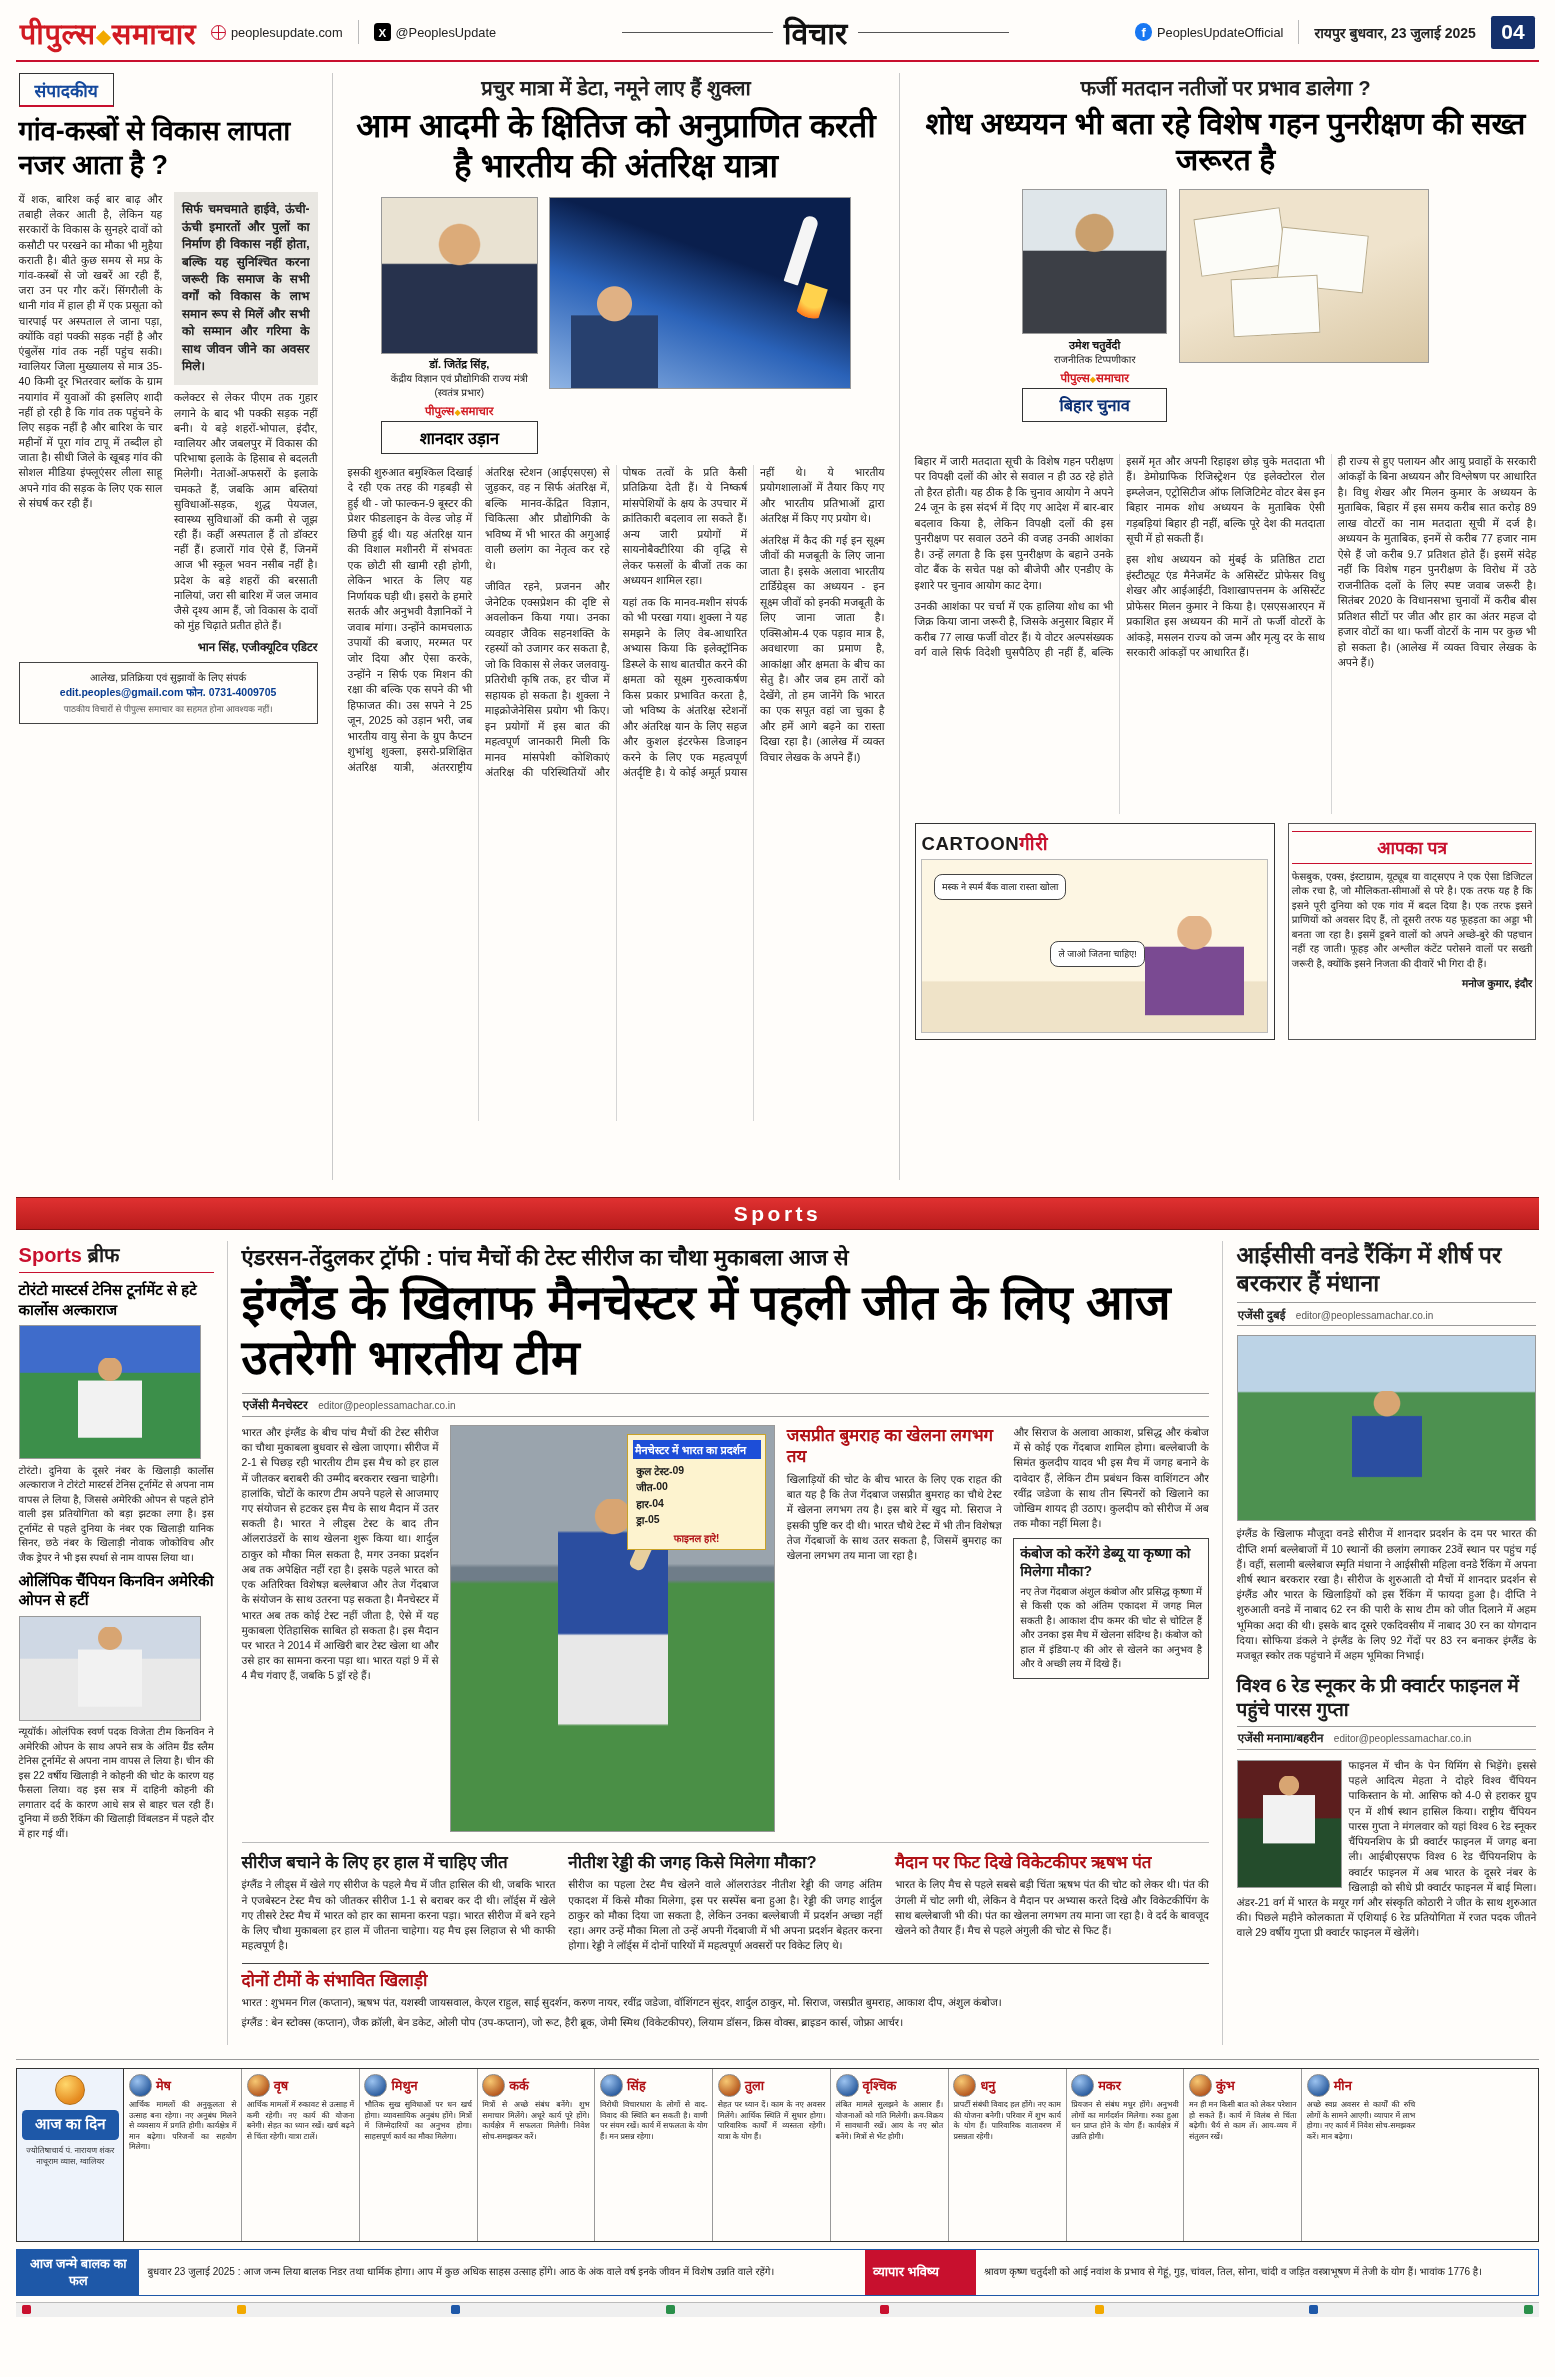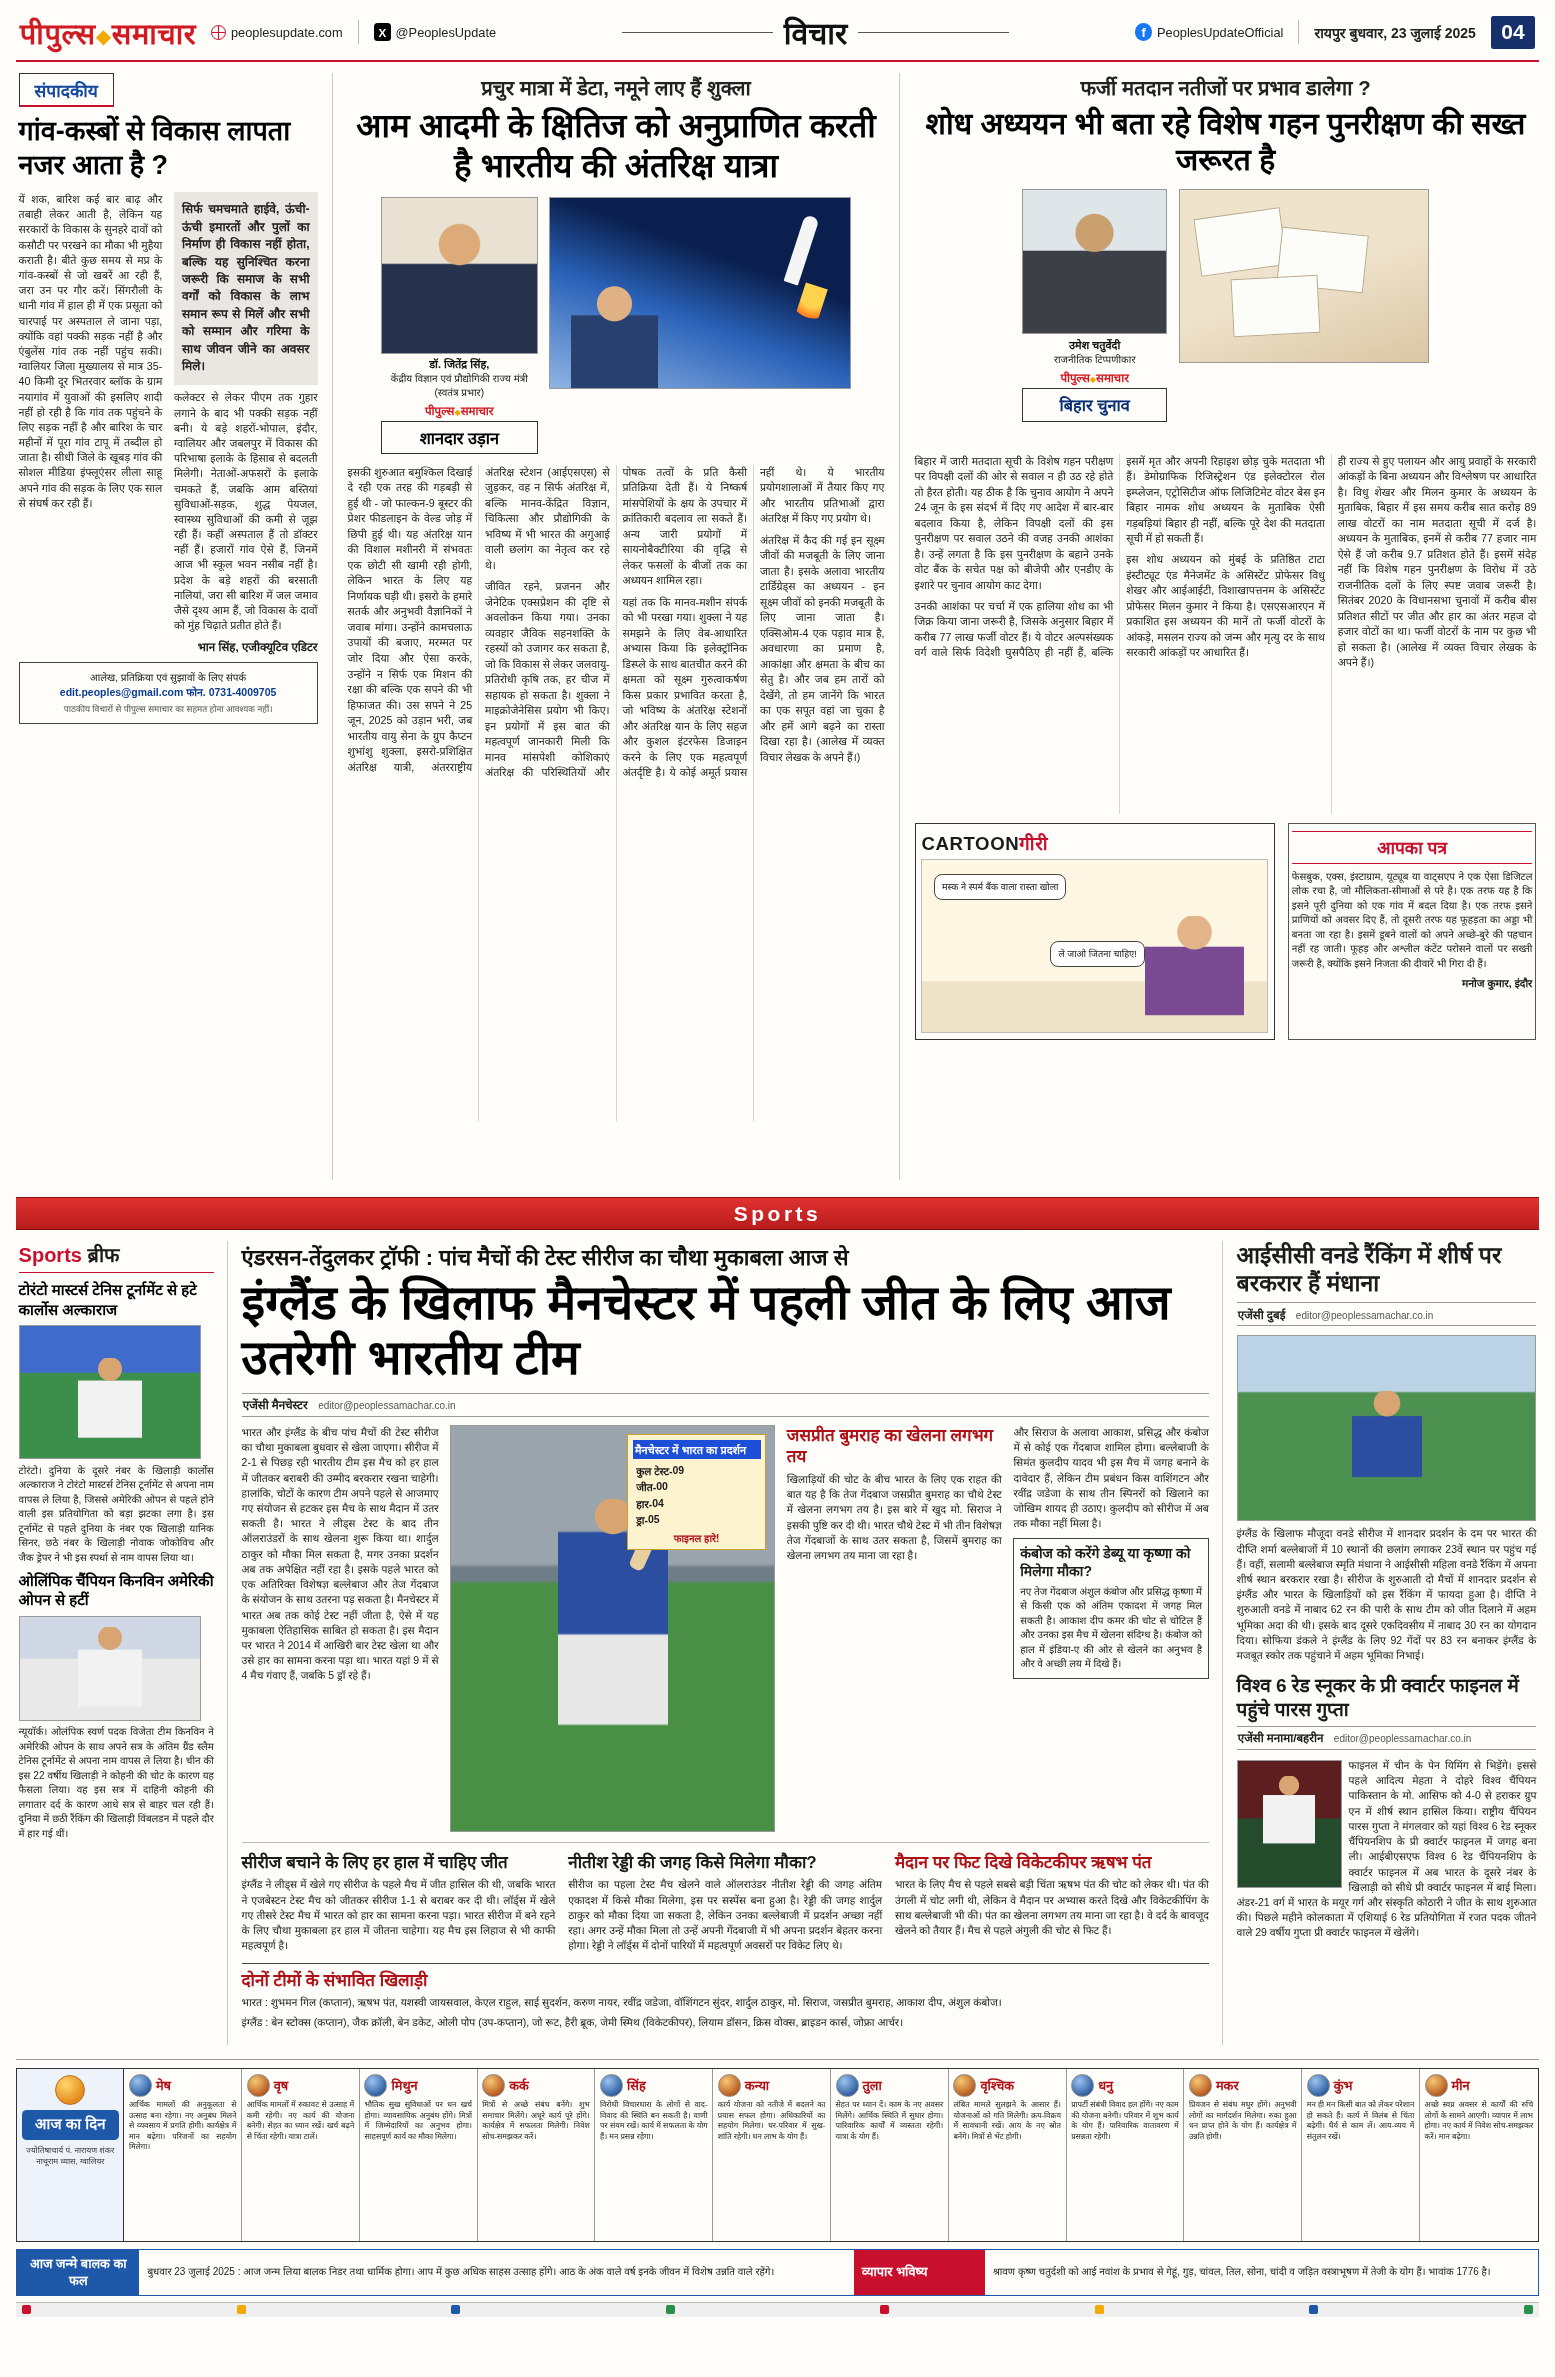--- a/index.html
+++ b/index.html
@@ -146,21 +146,21 @@
   .sign-top { display:flex; align-items:center; gap:4px; margin-bottom:3.5px; }
   .sign-ic { width:23px; height:23px; border-radius:50%; flex:none; border:0.6px solid #888; }
   .sign:nth-of-type(odd) .sign-ic { background:radial-gradient(circle at 35% 30%, #f7c873, #b5571e 75%); }
   .sign:nth-of-type(even) .sign-ic { background:radial-gradient(circle at 35% 30%, #9cc3f0, #2b5c9e 75%); }
   .sign-name { font-size:12.8px; font-weight:bold; color:#b01116; }
   .sign-text { font-size:7.8px; line-height:1.35; text-align:justify; color:#222; }
 
   
   .bottom-row { display:flex; align-items:stretch; border:1.2px solid #1e58a8; margin-top:7px; }
   .blabel { background:#1e58a8; color:#fff; font-size:12.8px; font-weight:bold; padding:5.8px 8.1px; display:flex; align-items:center; text-align:center; line-height:1.3; flex:none; width:122px; }
-  .blabel.red { background:#c8102e; width:131px; }
+  .blabel.red { background:#c8102e; width:111px; }
   .btext { font-size:10px; line-height:1.45; padding:5.8px 8.1px; display:flex; align-items:center; text-align:justify; }
   .footer-bar { display:flex; justify-content:space-between; align-items:center; margin-top:5.8px; padding:2.3px 5.8px; background:#efefef; border-top:0.6px solid #bbb; }
   .sq { width:9.3px; height:9.3px; border-radius:1.7px; display:inline-block; }
 </style>
 </head>
 <body>
 
 <div class="page">
 
   <header class="masthead">
@@ -436,27 +436,20 @@
     <div class="sign">
       <div class="sign-top">
           <span class="sign-ic"></span>
           <span class="sign-name">सिंह</span>
         </div>
       <div class="sign-text">विरोधी विचारधारा के लोगों से वाद-विवाद की स्थिति बन सकती है। वाणी पर संयम रखें। कार्य में सफलता के योग हैं। मन प्रसन्न रहेगा।</div>
     </div>
     <div class="sign">
       <div class="sign-top">
           <span class="sign-ic"></span>
-          <span class="sign-name">कन्या</span>
-        </div>
-      <div class="sign-text">कार्य योजना को नतीजे में बदलने का प्रयास सफल होगा। अधिकारियों का सहयोग मिलेगा। घर-परिवार में सुख-शांति रहेगी। धन लाभ के योग हैं।</div>
-    </div>
-    <div class="sign">
-      <div class="sign-top">
-          <span class="sign-ic"></span>
           <span class="sign-name">तुला</span>
         </div>
       <div class="sign-text">सेहत पर ध्यान दें। काम के नए अवसर मिलेंगे। आर्थिक स्थिति में सुधार होगा। पारिवारिक कार्यों में व्यस्तता रहेगी। यात्रा के योग हैं।</div>
     </div>
     <div class="sign">
       <div class="sign-top">
           <span class="sign-ic"></span>
           <span class="sign-name">वृश्चिक</span>
         </div>
       <div class="sign-text">लंबित मामले सुलझने के आसार हैं। योजनाओं को गति मिलेगी। क्रय-विक्रय में सावधानी रखें। आय के नए स्रोत बनेंगे। मित्रों से भेंट होगी।</div>

